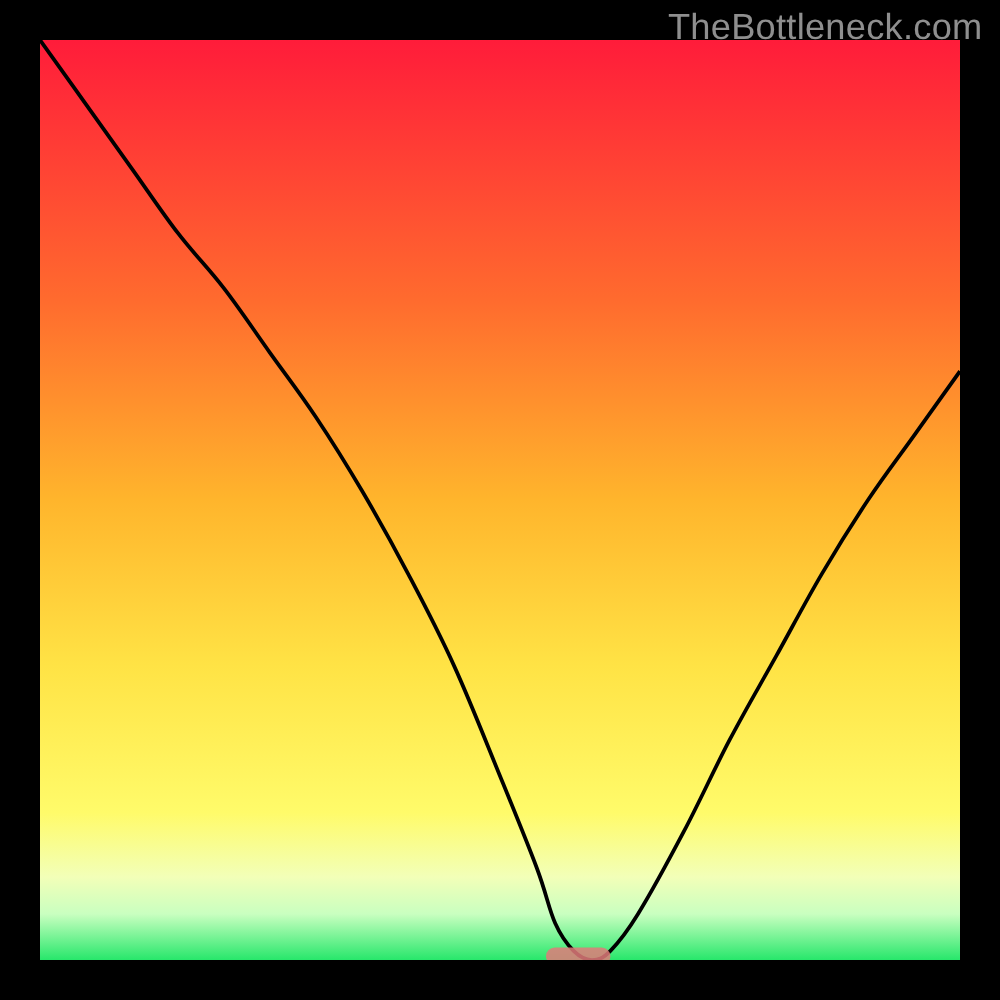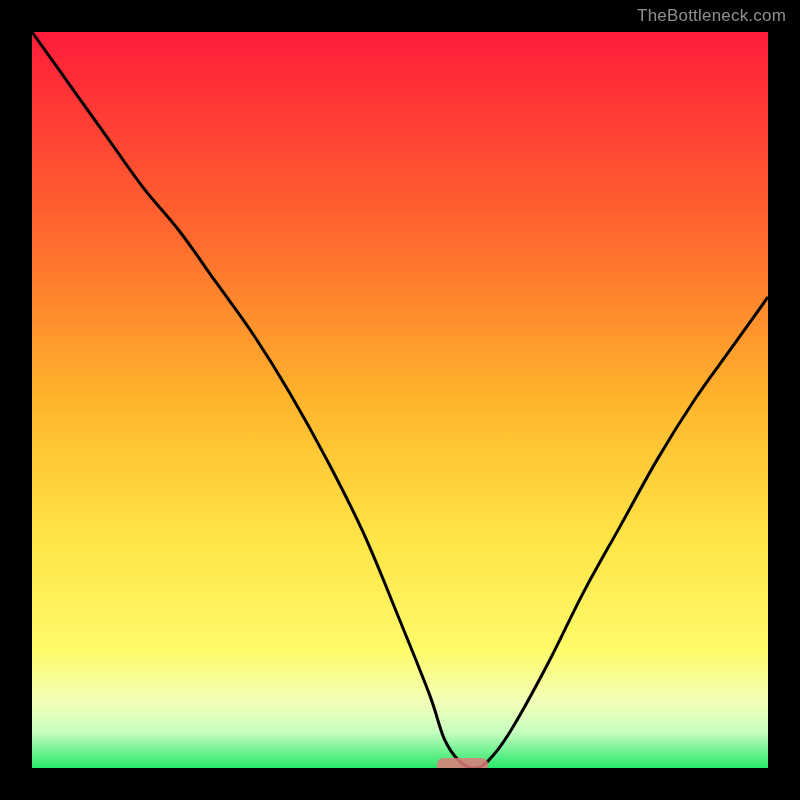--- a/index.html
+++ b/index.html
@@ -14,21 +14,21 @@
     position: relative;
     width: 800px;
     height: 800px;
     background: #000;
   }
   .attribution {
     position: absolute;
     top: 6px;
     right: 14px;
     font-family: Arial, Helvetica, sans-serif;
-    font-size: 17px;
+    font-size: 29px;
     color: #8f8f8f;
     letter-spacing: 0.2px;
   }
   .plot {
     position: absolute;
     left: 32px;
     top: 32px;
     width: 736px;
     height: 736px;
   }

